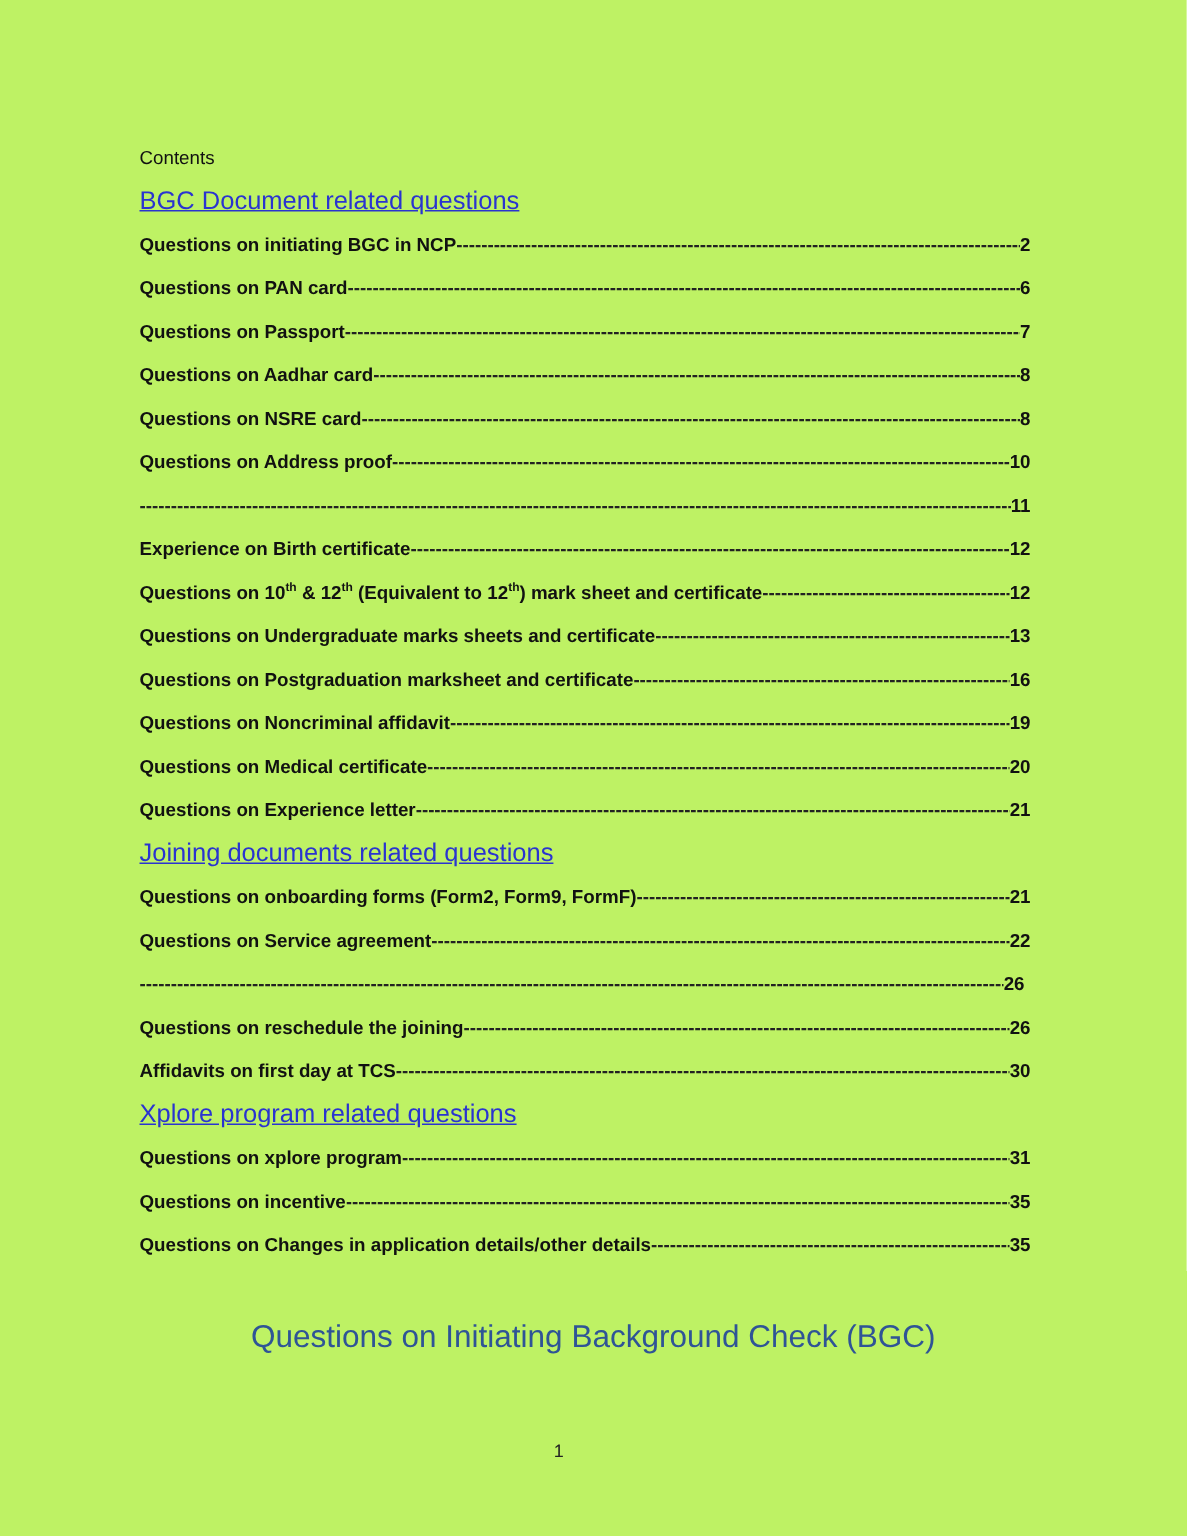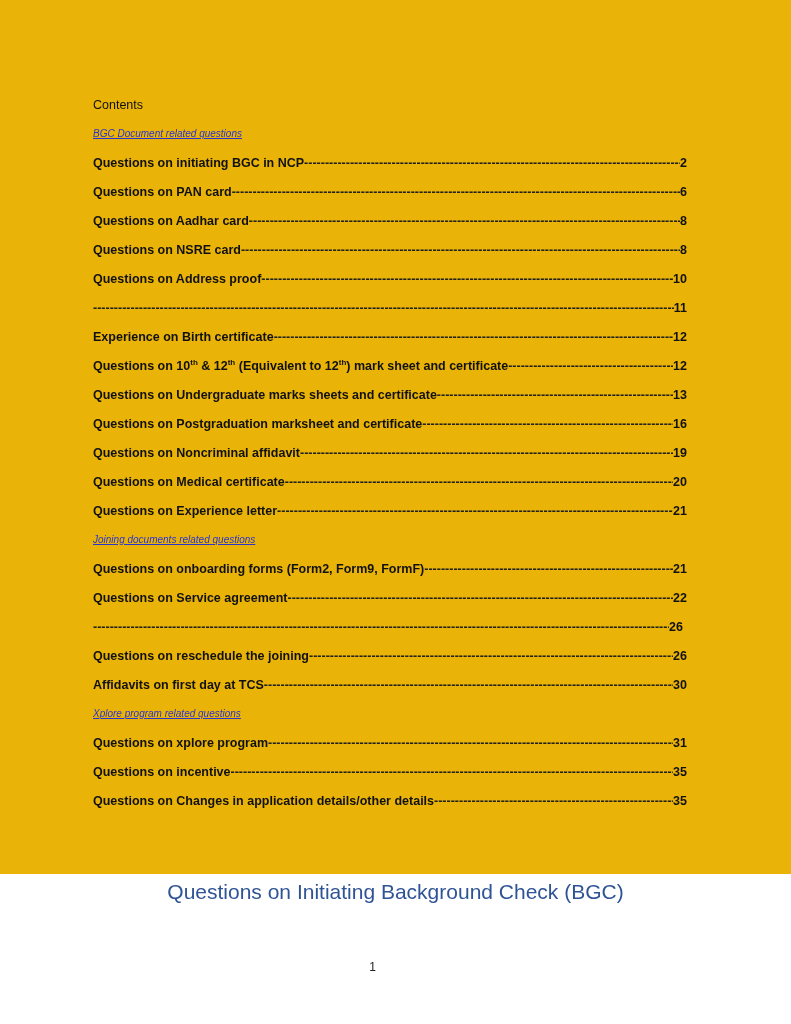--- a/index.html
+++ b/index.html
@@ -11,22 +11,22 @@
       width: 791px;
       height: 1024px;
       position: relative;
       overflow: hidden;
       font-family: "Liberation Sans", sans-serif;
       color: #111111;
     }
     .page {
       position: absolute;
       left: 0; top: 0;
-      width: 791px; height: 874px;
-      background: #eab308;
+      width: 791px; height: 1024px;
+      background: #bef264;
     }
     .toc {
       position: absolute;
       left: 93px;
       top: 97px;
       width: 594px;
     }
     .toc-title {
       font-size: 12.5px;
       height: 29px;
@@ -51,26 +51,25 @@
       font-size: 12.5px;
       white-space: nowrap;
     }
     .toc-line .leader::before {
       content: "------------------------------------------------------------------------------------------------------------------------------------------------------------------------------------------------------------------";
     }
     .toc-line .page-num { flex: 0 0 auto; }
     .section-link {
       height: 29px;
       line-height: 16px;
-      font-size: 10px;
+      font-size: 17px;
       color: #2a34d0;
       text-decoration: underline;
       display: block;
       cursor: pointer;
-      font-style: italic;
     }
     .heading {
       position: absolute;
       left: 0;
       width: 791px;
       top: 880px;
       text-align: center;
       font-size: 21px;
       font-weight: normal;
       color: #2f5496;
@@ -97,20 +96,25 @@
         <span class="label">Questions on initiating BGC in NCP</span>
         <span class="leader"></span>
         <span class="page-num">2</span>
       </div>
     <div class="toc-line">
         <span class="label">Questions on PAN card</span>
         <span class="leader"></span>
         <span class="page-num">6</span>
       </div>
     <div class="toc-line">
+        <span class="label">Questions on Passport </span>
+        <span class="leader"></span>
+        <span class="page-num">7</span>
+      </div>
+    <div class="toc-line">
         <span class="label">Questions on Aadhar card</span>
         <span class="leader"></span>
         <span class="page-num">8</span>
       </div>
     <div class="toc-line">
         <span class="label">Questions on NSRE card</span>
         <span class="leader"></span>
         <span class="page-num">8</span>
       </div>
     <div class="toc-line">

